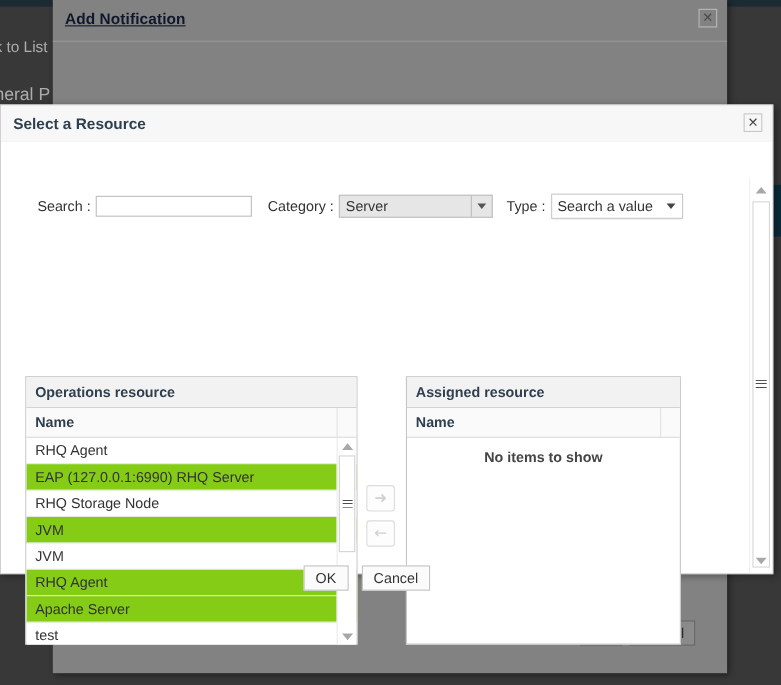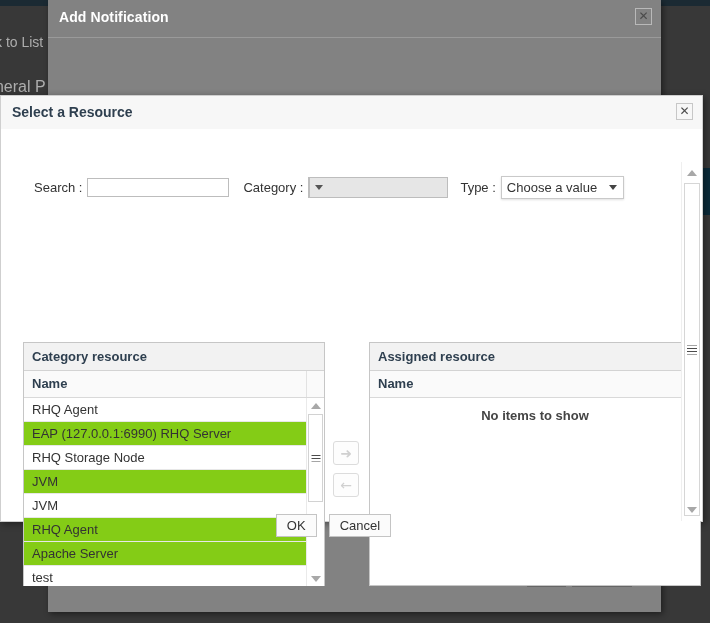--- a/index.html
+++ b/index.html
@@ -57,22 +57,23 @@
   #add-notification-titlebar {
     position: relative;
     height: 37px;
     border-bottom: 1px solid #9a9a9a;
   }
   #add-notification-title {
     position: absolute;
     left: 11px; top: 9px;
     font-size: 14px;
     font-weight: bold;
-    color: #ffffff;
+    color: #0f172a;
     letter-spacing: .1px;
+    text-decoration: underline;
   }
   .close-box {
     position: absolute;
     width: 17px; height: 17px;
     border: 1px solid #b9b9b9;
     background: transparent;
     box-sizing: border-box;
     cursor: pointer;
     line-height: 15px;
     text-align: center;
@@ -221,21 +222,21 @@
 
   
   .resource-panel {
     position: absolute;
     top: 213px;
     border: 1px solid #c6c6c6;
     background: #ffffff;
     box-sizing: border-box;
   }
   #available-panel { left: 22px; width: 302px; height: 244px; }
-  #assigned-panel { left: 368px; width: 332px; height: 244px; }
+  #assigned-panel { left: 368px; width: 250px; height: 244px; }
 
   .panel-title {
     height: 27px;
     background: #f2f2f2;
     border-bottom: 1px solid #d3d3d3;
     font-size: 13px;
     font-weight: bold;
     color: #2e3f4f;
     line-height: 27px;
     padding-left: 8px;
@@ -441,35 +442,36 @@
     <div class="close-box" id="select-resource-close">✕</div>
   </div>
 
   <div id="select-resource-body">
 
     <div id="filter-row">
       <span class="filter-label" id="search-label">Search :</span>
       <input id="search-input" type="text" placeholder="" style="">
       <span class="filter-label" id="category-label">Category :</span>
       <div class="select-shell" id="category-select">
+        <span class="select-value">Server</span>
         <span class="select-arrow">
           <span class="arrow-down"></span>
         </span>
       </div>
       <span class="filter-label" id="type-label">Type :</span>
       <div class="select-shell" id="type-select">
-        <span class="select-value">Choose a value</span>
+        <span class="select-value">Search a value</span>
         <span class="select-arrow">
           <span class="arrow-down"></span>
         </span>
       </div>
     </div>
 
     <div class="resource-panel" id="available-panel">
-      <div class="panel-title">Category resource</div>
+      <div class="panel-title">Operations resource</div>
       <div class="panel-colheader">
         <div class="col-name">Name</div>
         <div class="col-spacer"></div>
       </div>
       <div class="panel-list" id="available-list">
         <div class="list-row odd">RHQ Agent</div>
           <div class="list-row even">EAP (127.0.0.1:6990) RHQ Server</div>
           <div class="list-row odd">RHQ Storage Node</div>
           <div class="list-row even">JVM</div>
           <div class="list-row odd">JVM</div>

